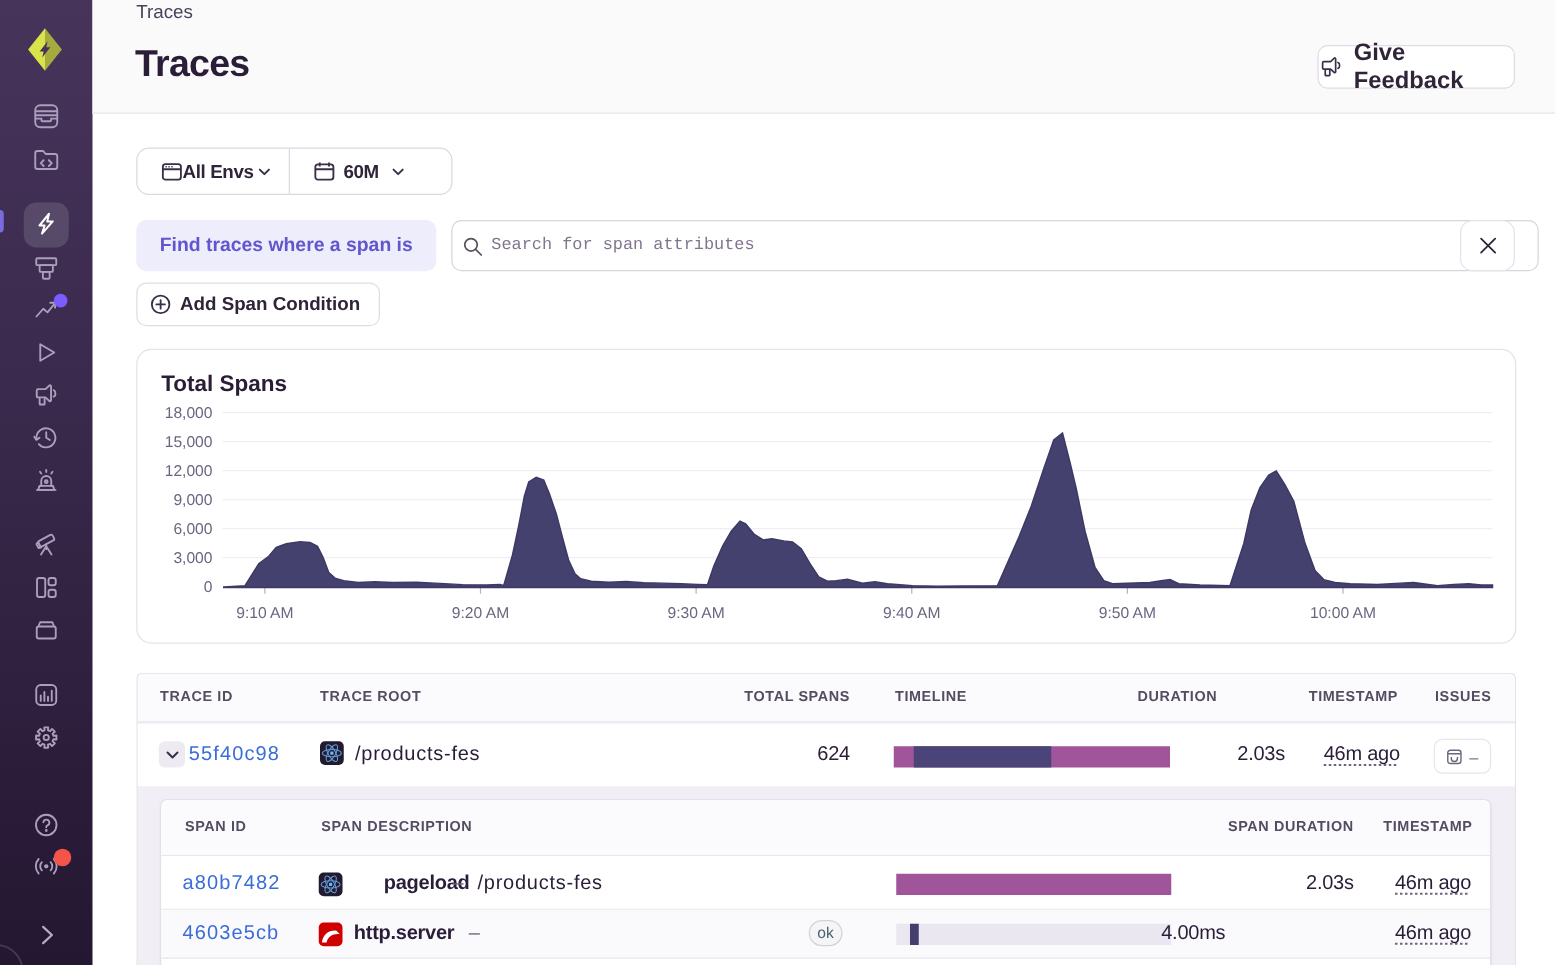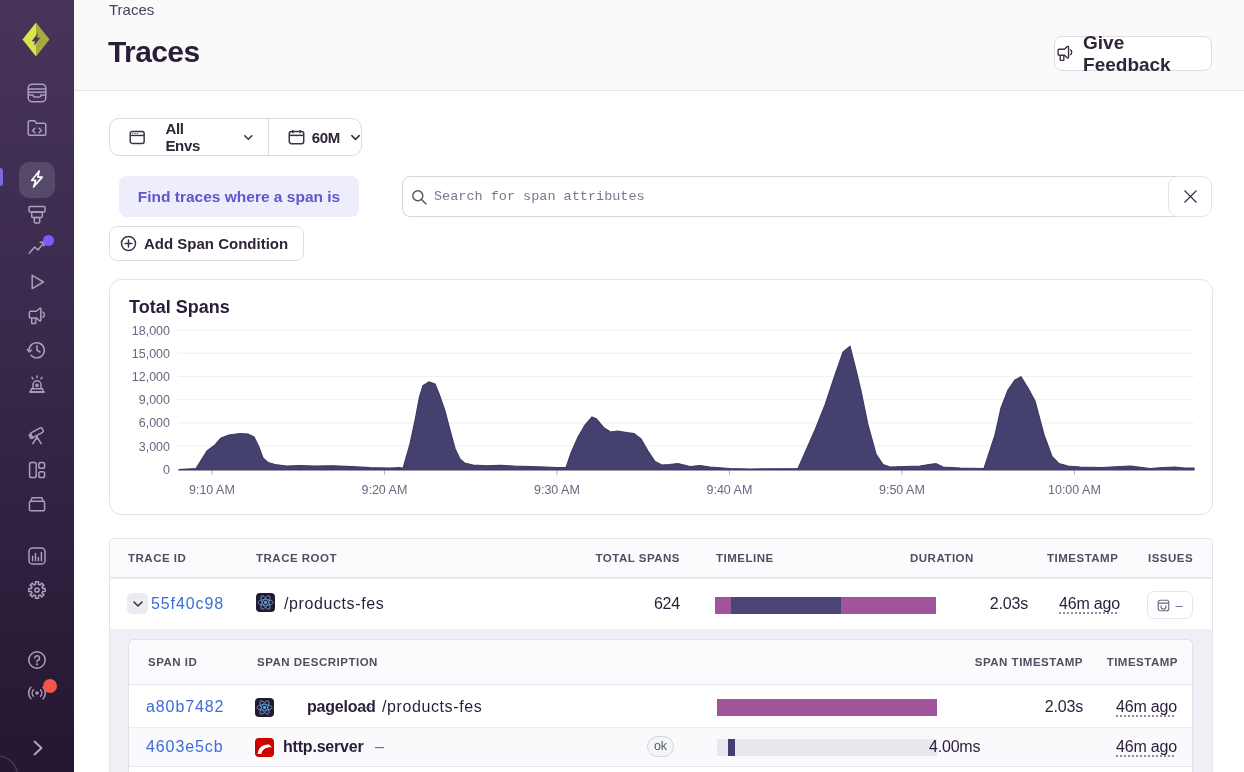--- a/index.html
+++ b/index.html
@@ -29,23 +29,23 @@
   .fseg { display:flex; align-items:center; height:100%; }
   #filterbar .sep { width:1px; height:100%; background:#dcd8e2; }
   .fico { width:17px; height:17px; color:#3a2f47; }
   .fico svg{ width:100%; height:100%; display:block; }
   .flabel { font-size:15px; font-weight:700; color:#2f2438; letter-spacing:-0.3px; }
   .chev { width:11px; height:11px; color:#3a2f47; }
   .chev svg { width:100%; height:100%; display:block; }
   
   #wherelbl { position:absolute; left:109px; top:176px; width:240px; height:41px;
     background:#eeedfb; border-radius:8px; display:flex; align-items:center; justify-content:center;
-    color:#6156ce; font-size:15.5px; font-weight:700;margin-left:10px; }
-  #search { position:absolute; left:361px; top:176px; width:797px; height:41px;
-    background:#fff; border:1px solid #d8d3de; border-radius:8px; display:flex; align-items:center;margin-left:41px; }
+    color:#6156ce; font-size:15.5px; font-weight:700; }
+  #search { position:absolute; left:361px; top:176px; width:870px; height:41px;
+    background:#fff; border:1px solid #d8d3de; border-radius:8px; display:flex; align-items:center; }
   #search .mag { width:16px; height:16px; margin-left:8px; color:#57505f; }
   #search .mag svg { width:100%;height:100%; display:block; }
   #search .ph { margin-left:7px; font-family:"Liberation Mono", monospace; font-size:13.5px; color:#80758f; }
   #xbtn { left:1168px; top:176px; width:44px; height:41px; border-radius:10px; border-color:#e6e2ea; }
   #addspan { left:109px; top:226px; width:195px; height:35px; font-size:15px; gap:7px; justify-content:flex-start; padding-left:10px; }
   
   #chartpanel { position:absolute; left:109px; top:279px; width:1104px; height:236px;
     background:#fff; border:1px solid #e5e1e9; border-radius:12px; }
   #charttitle { position:absolute; left:19px; top:17px; font-size:18px; font-weight:700; color:#2a1d37; }
   
@@ -207,21 +207,21 @@
   <div class="btn" id="feedback"><span class="fico" style="width:21px;height:21px">
         <svg viewBox="0 0 22 22" fill="none" stroke="currentColor" stroke-width="1.5">
           <path d="M4.4 6.3a1 1 0 0 0-1 1v4.6a1 1 0 0 0 1 1h6l3.1 2.9a.8.8 0 0 0 1.35-.58V4a.8.8 0 0 0-1.35-.58l-3.1 2.9z" stroke-linejoin="round"></path>
           <path d="M5.7 13.2v4.9a.5.5 0 0 0 .5.5h3a.5.5 0 0 0 .5-.5v-4.7"></path>
           <path d="M16.9 7.1c1.9.7 1.9 4.6 0 5.2" stroke-linecap="round"></path>
         </svg>
       </span>Give Feedback</div>
 </div>
 
 <div id="filterbar">
-  <div class="fseg" style="padding-left:19px; gap:20px;">
+  <div class="fseg" style="padding-left:19px; gap:0;">
     <span class="fico">
         <svg viewBox="0 0 16 16" fill="none" stroke="currentColor" stroke-width="1.4">
           <rect x="1.2" y="2.2" width="13.6" height="11.6" rx="2"></rect>
           <path d="M1.2 6h13.6"></path>
           <path d="M3.2 4.1h1M5.4 4.1h1M7.6 4.1h1" stroke-width="1.1"></path>
         </svg>
       </span>
     <span class="flabel">All Envs</span>
     <span class="chev" style="margin-left:3px">
         <svg viewBox="0 0 12 12" fill="none" stroke="currentColor" stroke-width="1.7">
@@ -362,21 +362,21 @@
           <path d="M1.5 5h13"></path>
           <path d="M5 8v1.5a3 3 0 0 0 6 0V8"></path>
         </svg>
       <span style="font-size:13px;">–</span>
     </div>
   </div>
   <div id="nested">
     <div id="nhead">
       <div class="nhcol" style="left:19px">SPAN ID</div>
       <div class="nhcol" style="left:128px">SPAN DESCRIPTION</div>
-      <div class="nhcol" style="left:800px; width:154px; text-align:right;">SPAN TIMESTAMP</div>
+      <div class="nhcol" style="left:800px; width:154px; text-align:right;">SPAN DURATION</div>
       <div class="nhcol" style="left:955px; width:94px; text-align:right;">TIMESTAMP</div>
     </div>
     <div class="nrow" style="top:46px; background:#fff;">
       <div class="cell link" style="left:17px; top:12px;">a80b7482</div>
       <div class="platicon" style="left:126px; top:12px; background:#231a2e;"><svg viewBox="0 0 24 24" width="19" height="19">
             <g stroke="#5f9ddb" stroke-width="1.1" fill="none">
               <ellipse cx="12" cy="12" rx="9.6" ry="3.7"></ellipse>
               <ellipse cx="12" cy="12" rx="9.6" ry="3.7" transform="rotate(60 12 12)"></ellipse>
               <ellipse cx="12" cy="12" rx="9.6" ry="3.7" transform="rotate(-60 12 12)"></ellipse>
             </g>

